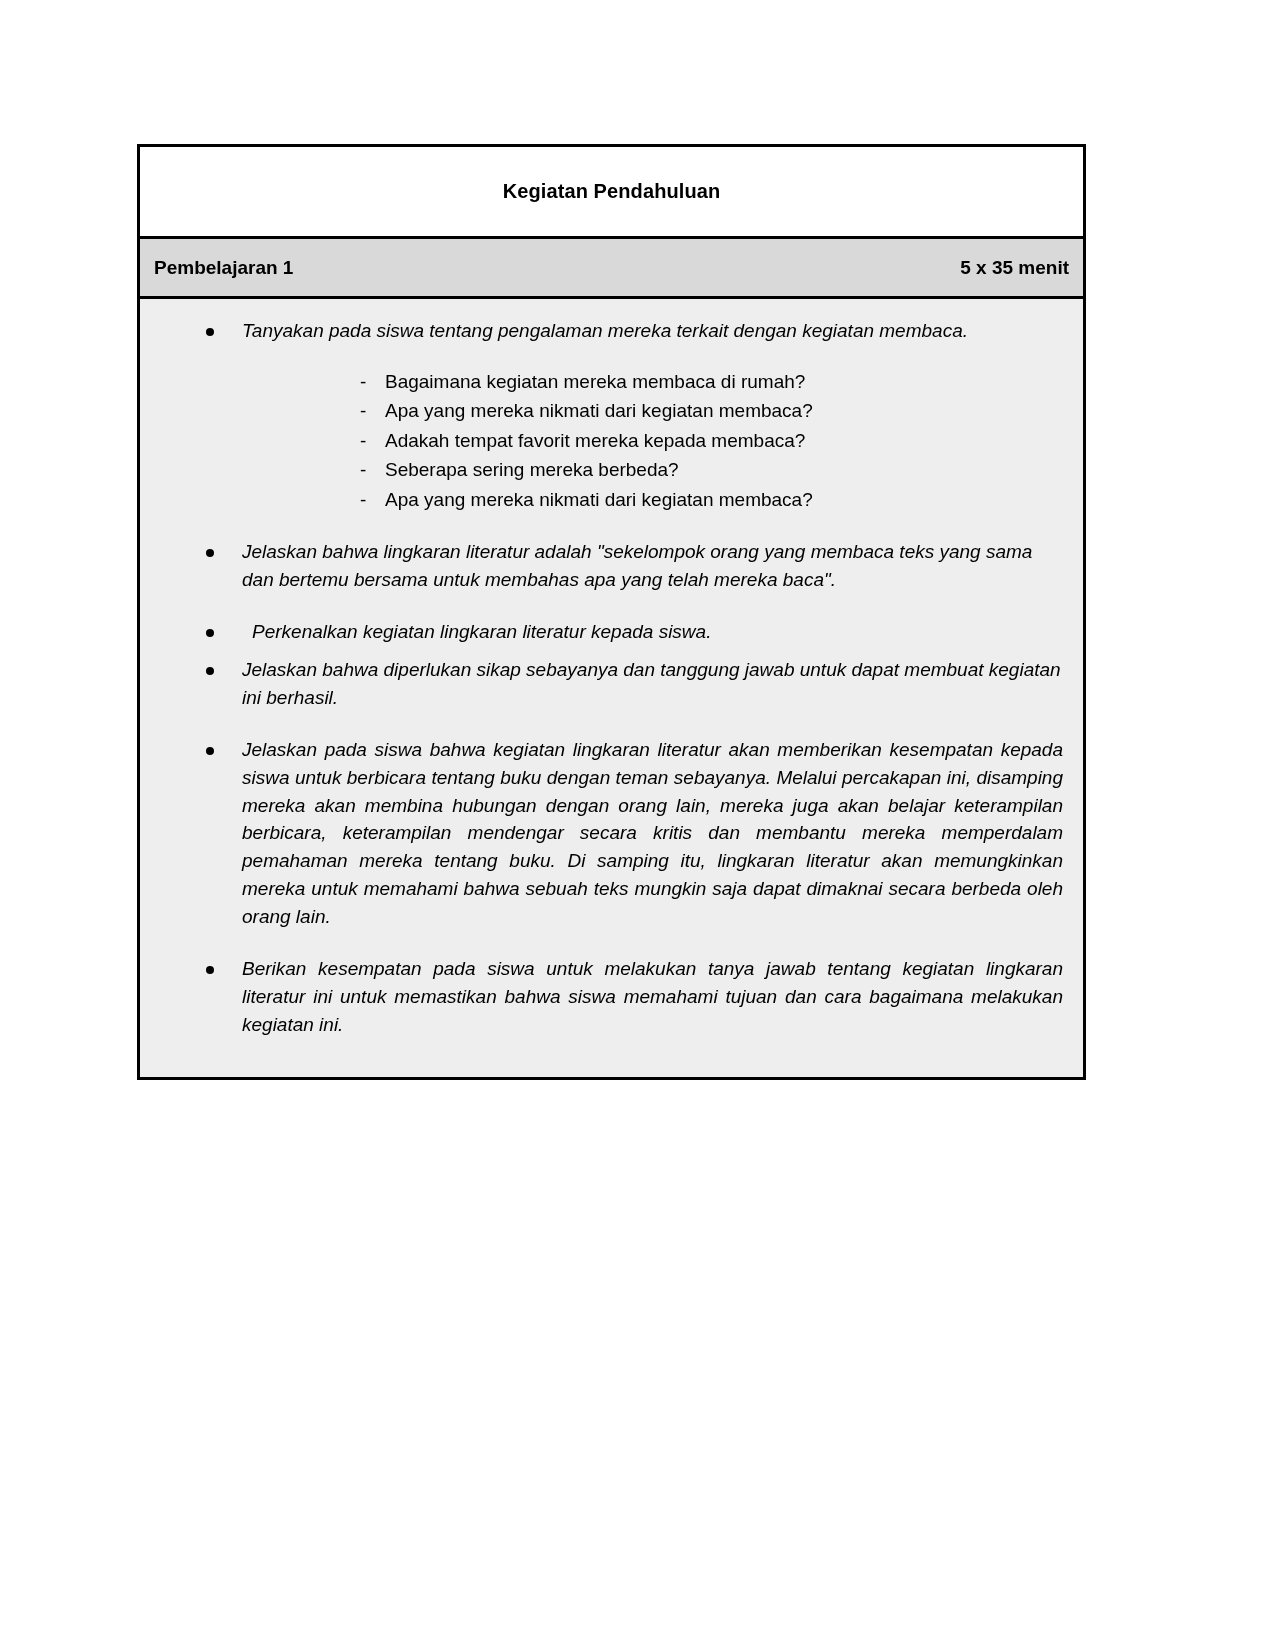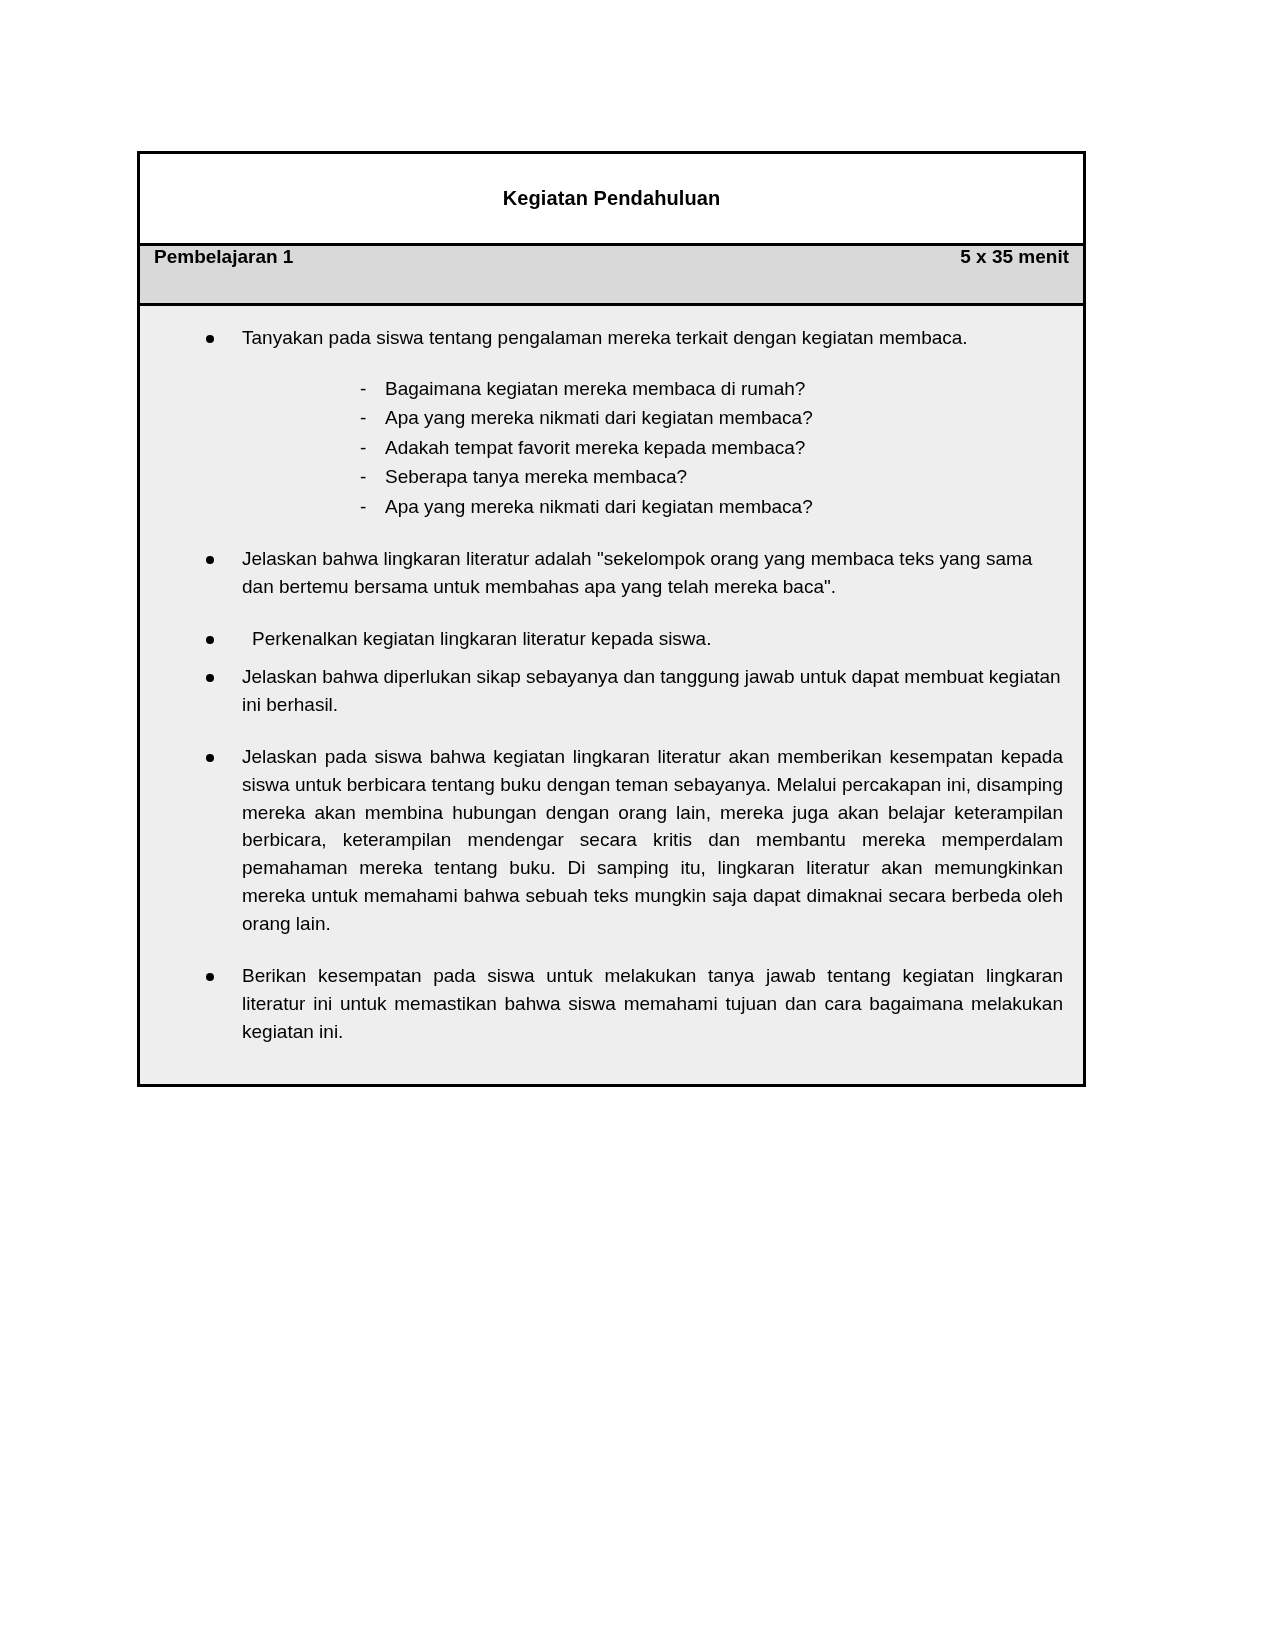--- a/index.html
+++ b/index.html
@@ -12,21 +12,21 @@
     height: 1650px;
     font-family: "Liberation Sans", sans-serif;
     color: #000000;
     position: relative;
     overflow: hidden;
   }
 
   .page {
     position: absolute;
     left: 0;
-    top: 7px;
+    top: 0;
     width: 1275px;
     height: 1362px;
     background: #ffffff;
   }
 
   .lesson-table {
     position: absolute;
     left: 137px;
     top: 144px;
     width: 949px;
@@ -48,20 +48,21 @@
     font-size: 20px;
     font-weight: bold;
     letter-spacing: 0.1px;
   }
 
   .row-meta {
     background: #d9d9d9;
     border-bottom: 3px solid #000000;
     height: 60px;
     display: flex;
+    align-items: center;
     justify-content: space-between;
     padding: 0 14px 0 14px;
     box-sizing: border-box;
   }
   .row-meta .meta-left,
   .row-meta .meta-right {
     font-size: 19px;
     font-weight: bold;
   }
 
@@ -88,21 +89,21 @@
   li.bullet > .dot {
     position: absolute;
     left: 46px;
     top: 0.58em;
     width: 8px;
     height: 8px;
     background: #000000;
     border-radius: 50%;
   }
   li.bullet.justify > .text { text-align: justify; }
-  li.bullet > .text { display: block; }
+  li.bullet > .text { display: block; font-style: italic; }
 
   
   li.bullet.tight {
     margin-bottom: 10px;
     padding-left: 92px;
   }
   li.bullet.tight > .dot { left: 46px; }
 
   ul.sub-list {
     list-style: none;
@@ -154,21 +155,21 @@
             <li class="sub-item">
               <span class="dash">-</span>
               <span>Apa yang mereka nikmati dari kegiatan membaca?</span>
             </li>
             <li class="sub-item">
               <span class="dash">-</span>
               <span>Adakah tempat favorit mereka kepada membaca?</span>
             </li>
             <li class="sub-item">
               <span class="dash">-</span>
-              <span>Seberapa tanya mereka membaca?</span>
+              <span>Seberapa sering mereka berbeda?</span>
             </li>
             <li class="sub-item">
               <span class="dash">-</span>
               <span>Apa yang mereka nikmati dari kegiatan membaca?</span>
             </li>
           </ul>
         </li>
 
         <li class="bullet">
           <span class="dot"></span>

